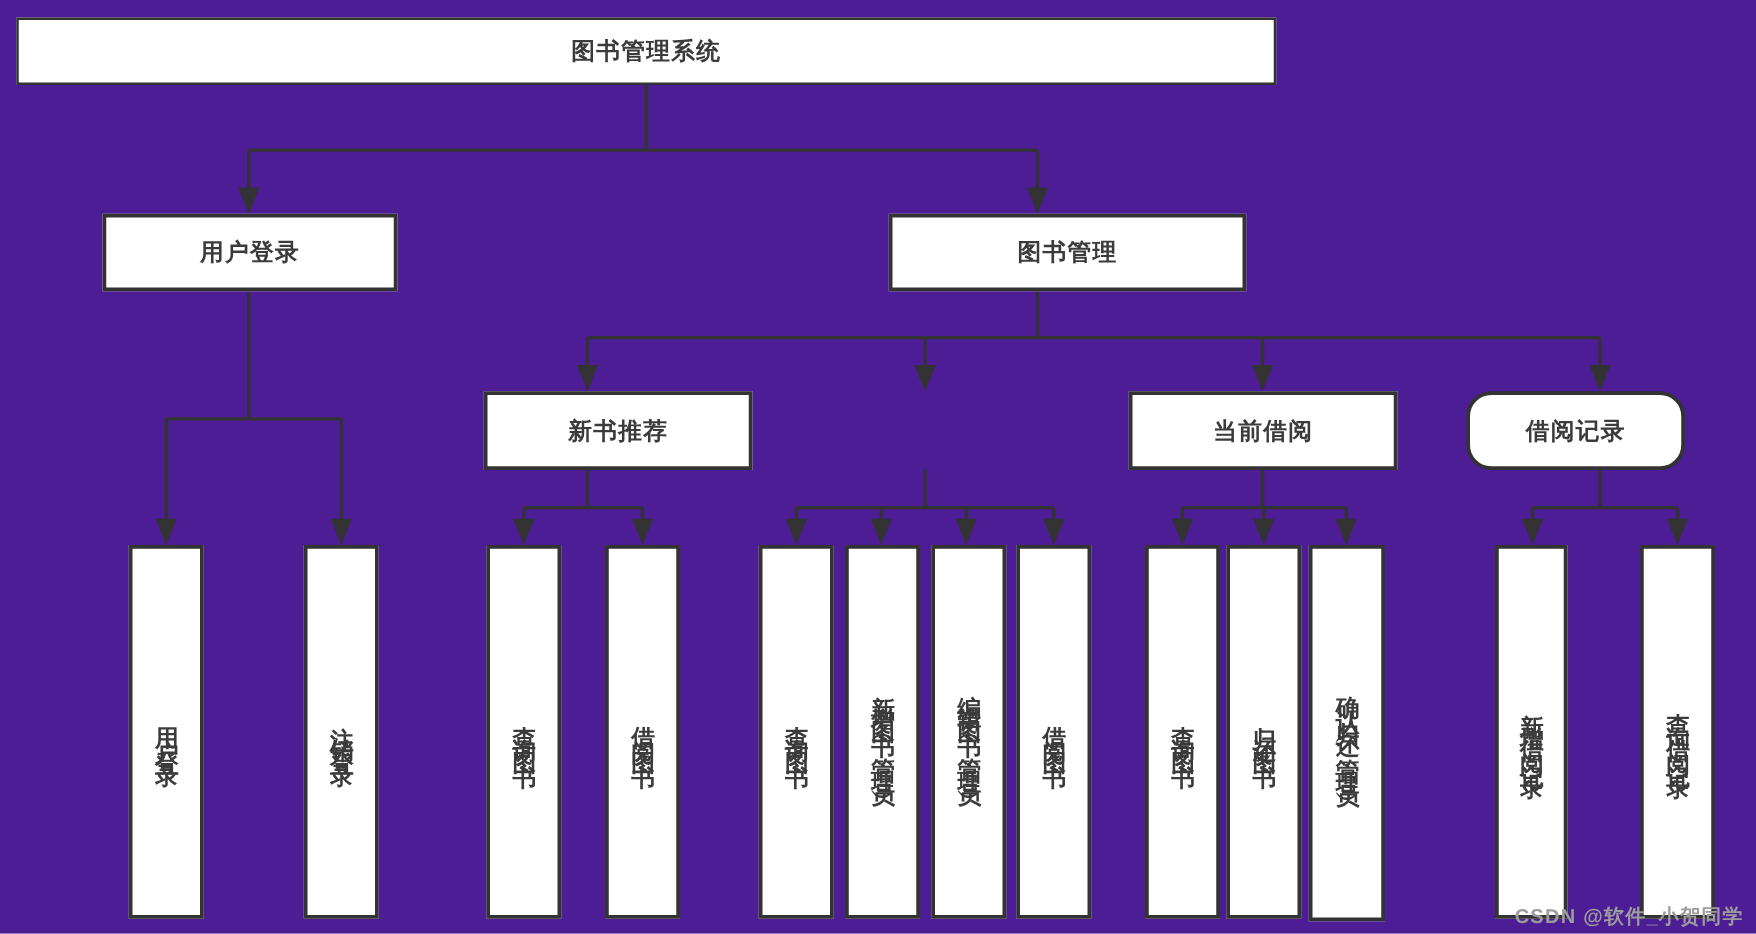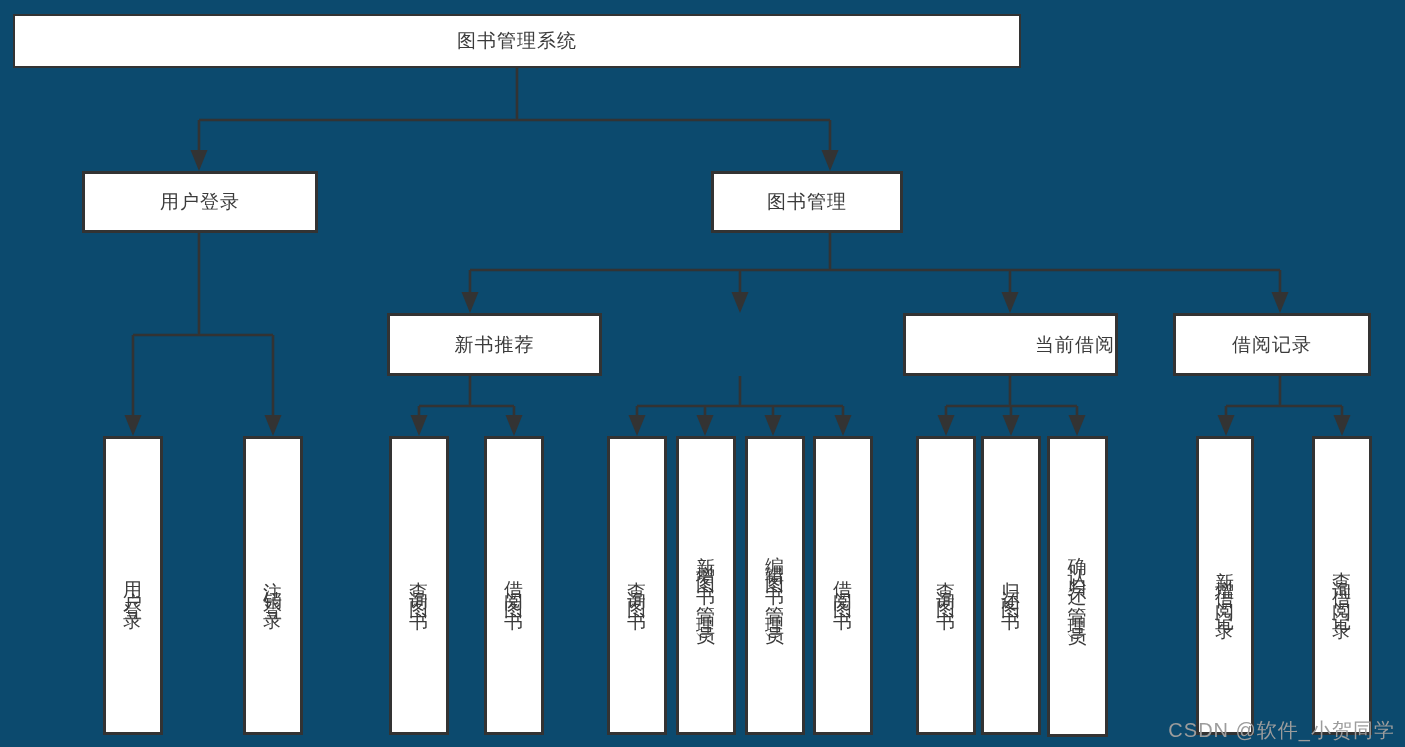--- a/index.html
+++ b/index.html
@@ -1,22 +1,23 @@
 <!DOCTYPE html>
 <html><head>
 <meta charset="utf-8">
 <style>
   html, body { margin: 0; padding: 0; background: #ffffff; }
   .stage {
     position: relative;
     width: 1405px;
     height: 747px;
-    background: #0c4a6e;
+    background: #4c1d95;
     font-family: "Liberation Sans", sans-serif;
     overflow: hidden;
+    font-weight: bold;
   }
   .wires {
     position: absolute;
     left: 0; top: 0;
     width: 1405px; height: 747px;
   }
   .node {
     position: absolute;
     box-sizing: border-box;
     background: #ffffff;
@@ -38,21 +39,21 @@
     font-size: 19px;
     line-height: 1;
     letter-spacing: 10px;
     white-space: nowrap;
     color: #3b3b3b;
   }
   .watermark {
     position: absolute;
     right: 10px;
     bottom: 3px;
-    font-size: 20px;
+    font-size: 16px;
     color: #9c9c9c;
     letter-spacing: 1px;
     white-space: nowrap;
   }
 </style>
 </head>
 <body>
 
 <div class="stage">
 
@@ -89,31 +90,31 @@
     </g>
   </svg>
 
   <div class="node root" style="left:13px; top:14px; width:1008px; height:54px;">
     <span class="hlabel">图书管理系统</span>
   </div>
 
   <div class="node" style="left:82px; top:171px; width:236px; height:62px;">
     <span class="hlabel">用户登录</span>
   </div>
-  <div class="node" style="left:711px; top:171px; width:192px; height:62px;text-align:center;">
+  <div class="node" style="left:711px; top:171px; width:286px; height:62px;text-align:center;">
     <span class="hlabel">图书管理</span>
   </div>
 
   <div class="node" style="left:363px; top:313px; width:215px; height:63px;margin-left:24px;">
     <span class="hlabel">新书推荐</span>
   </div>
-  <div class="node" style="left:903px; top:313px; width:215px; height:63px;justify-content:flex-end;">
+  <div class="node" style="left:903px; top:313px; width:215px; height:63px;">
     <span class="hlabel">当前借阅</span>
   </div>
-  <div class="node" style="left:1173px; top:313px; width:198px; height:63px;">
+  <div class="node" style="left:1173px; top:313px; width:175px; height:63px;border-radius:20px;">
     <span class="hlabel">借阅记录</span>
   </div>
 
   <div class="node" style="left:103px; top:436px; width:60px; height:299px;">
     <span class="vtext">用户登录</span>
   </div>
   <div class="node" style="left:243px; top:436px; width:60px; height:299px;">
     <span class="vtext">注销登录</span>
   </div>
 

